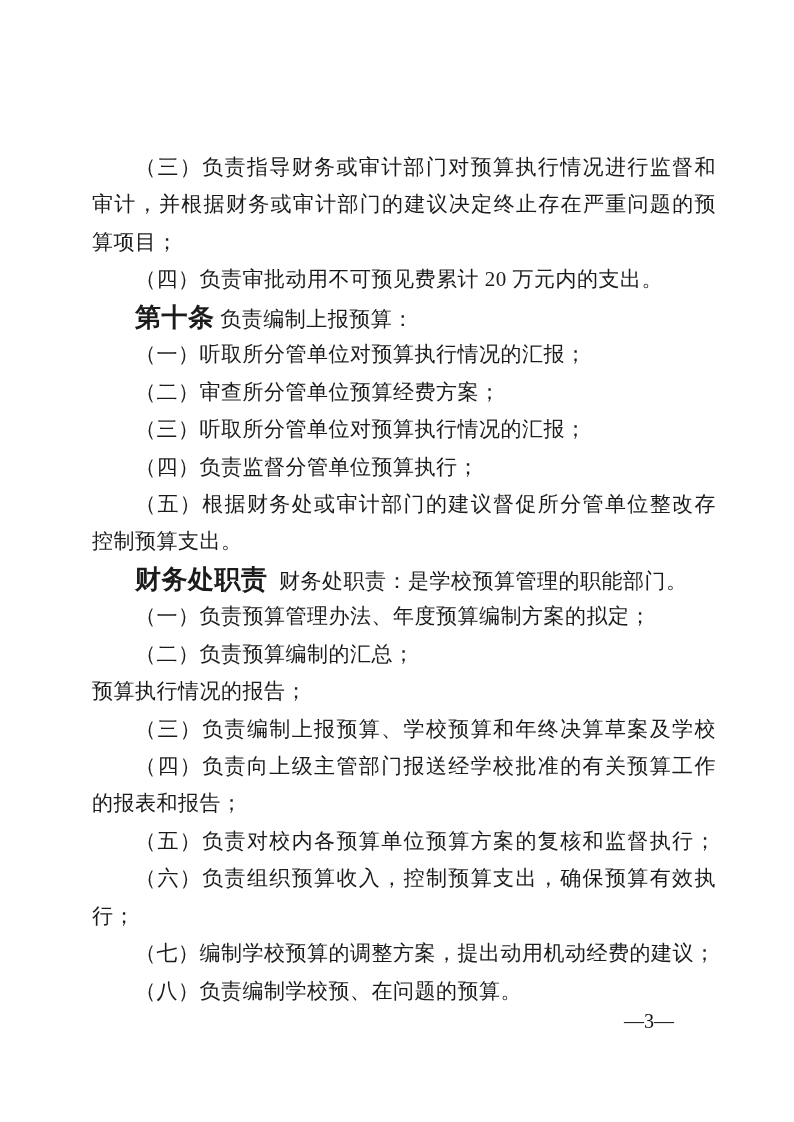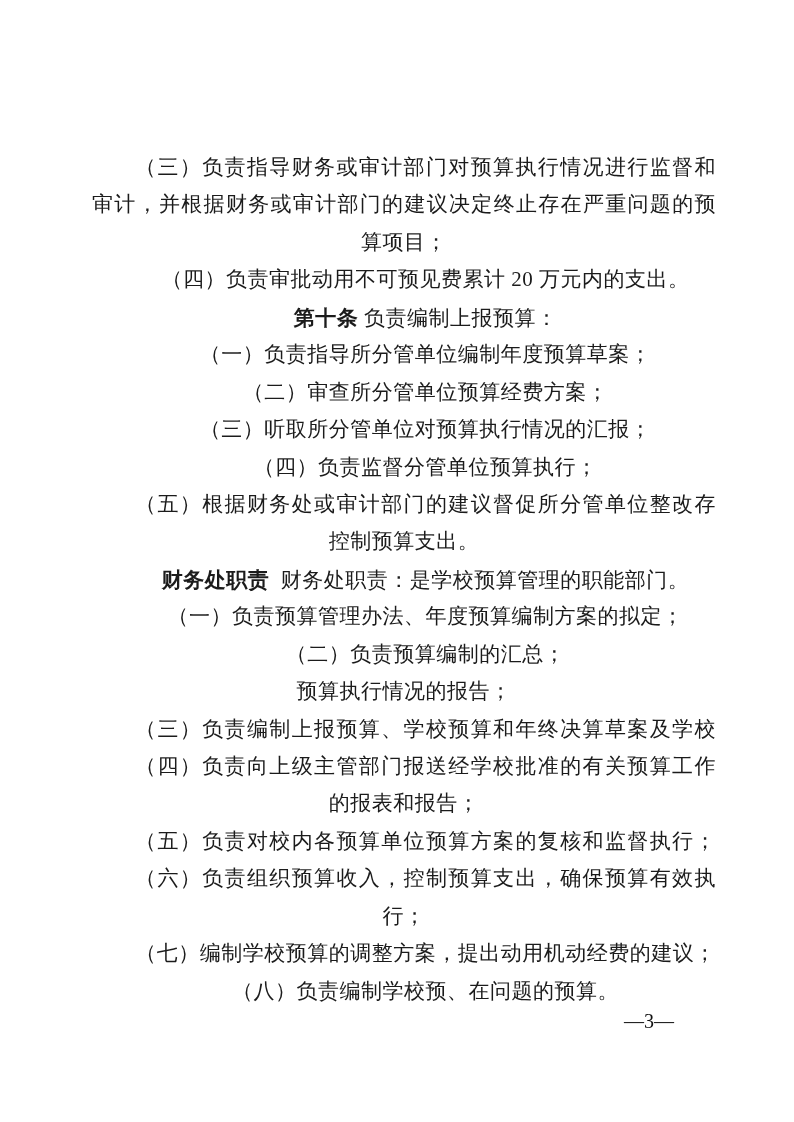--- a/index.html
+++ b/index.html
@@ -21,36 +21,36 @@
     left: 92px;
     top: 149px;
     width: 624px;
   }
   .line {
     height: 37.45px;
     line-height: 37.45px;
     font-size: 21px;
     letter-spacing: 0.5px;
     white-space: pre-wrap;
-    text-align: center;
+    text-align: left;
   }
   .line.indent {
     text-indent: 43px;
   }
   .line.stretch {
     text-align: justify;
     text-align-last: justify;
   }
   .line.nowrap {
     white-space: pre;
   }
   .lead-bold {
     font-weight: 700;
     font-family: "Liberation Sans", "DejaVu Sans", sans-serif;
-    font-size: 21px;
+    font-size: 26px;
   }
   .page-number {
     position: absolute;
     top: 1008px;
     right: 104px;
     height: 26px;
     line-height: 26px;
     font-size: 20px;
     letter-spacing: 0px;
     color: #111111;
@@ -60,21 +60,21 @@
 </head>
 <body>
 
 <div class="page">
   <div class="content" id="doc-body">
       <div class="line indent stretch">（三）负责指导财务或审计部门对预算执行情况进行监督和</div>
       <div class="line stretch">审计，并根据财务或审计部门的建议决定终止存在严重问题的预</div>
       <div class="line">算项目；</div>
       <div class="line indent">（四）负责审批动用不可预见费累计 20 万元内的支出。</div>
       <div class="line indent"><span class="lead-bold">第十条</span><span> 负责编制上报预算：</span></div>
-      <div class="line indent">（一）负责指导所分管单位编制年度预算草案；</div>
+      <div class="line indent">（一）听取所分管单位对预算执行情况的汇报；</div>
       <div class="line indent">（二）审查所分管单位预算经费方案；</div>
       <div class="line indent">（三）听取所分管单位对预算执行情况的汇报；</div>
       <div class="line indent">（四）负责监督分管单位预算执行；</div>
       <div class="line indent stretch">（五）根据财务处或审计部门的建议督促所分管单位整改存</div>
       <div class="line">控制预算支出。</div>
       <div class="line indent"><span class="lead-bold">财务处职责</span><span>  财务处职责：是学校预算管理的职能部门。</span></div>
       <div class="line indent">（一）负责预算管理办法、年度预算编制方案的拟定；</div>
       <div class="line indent">（二）负责预算编制的汇总；</div>
       <div class="line">预算执行情况的报告；</div>
       <div class="line indent stretch">（三）负责编制上报预算、学校预算和年终决算草案及学校</div>

